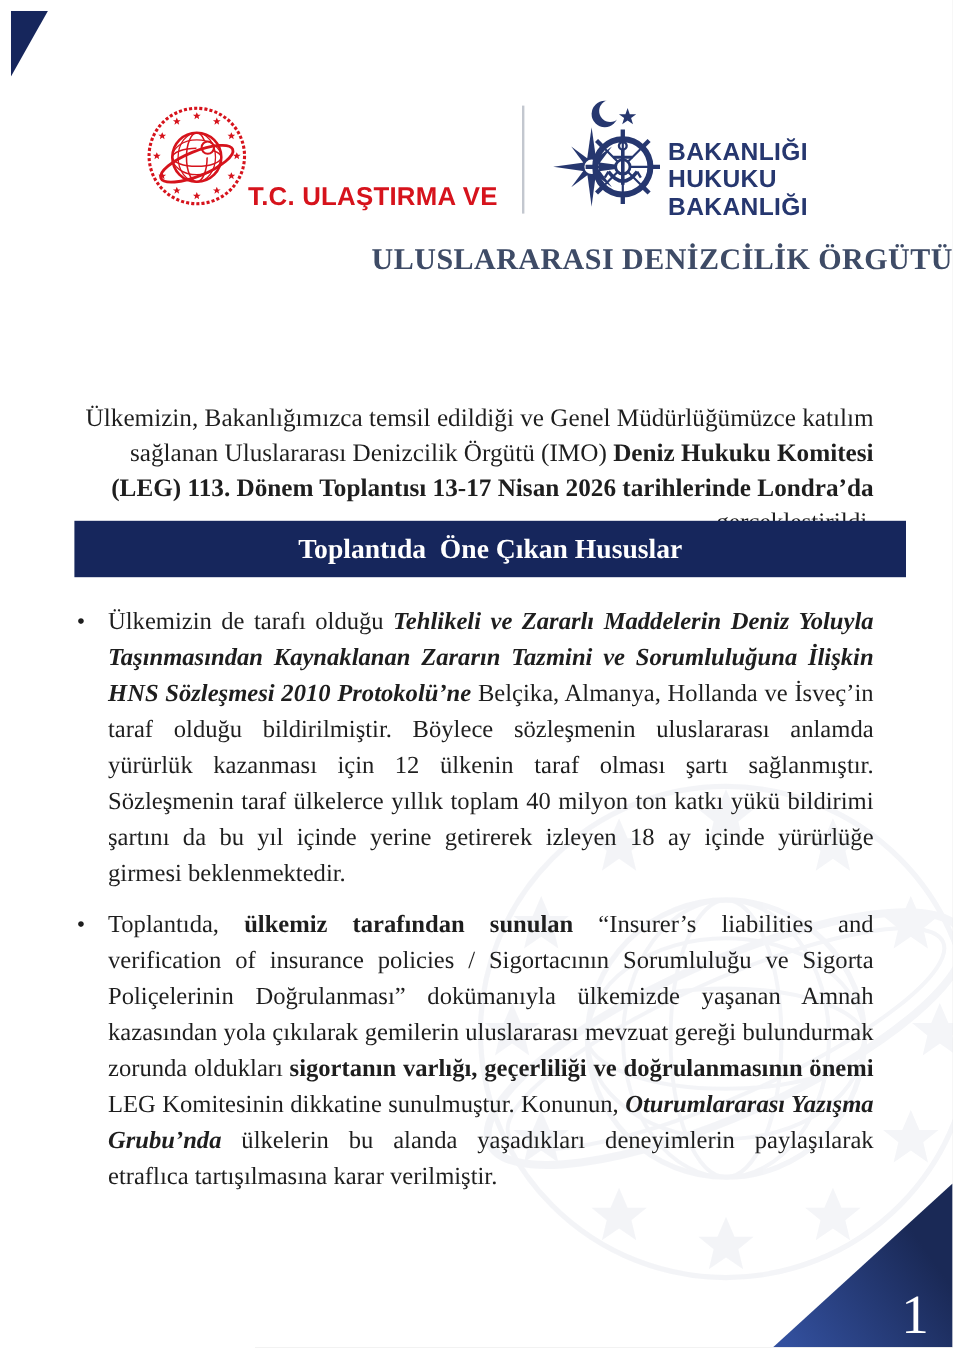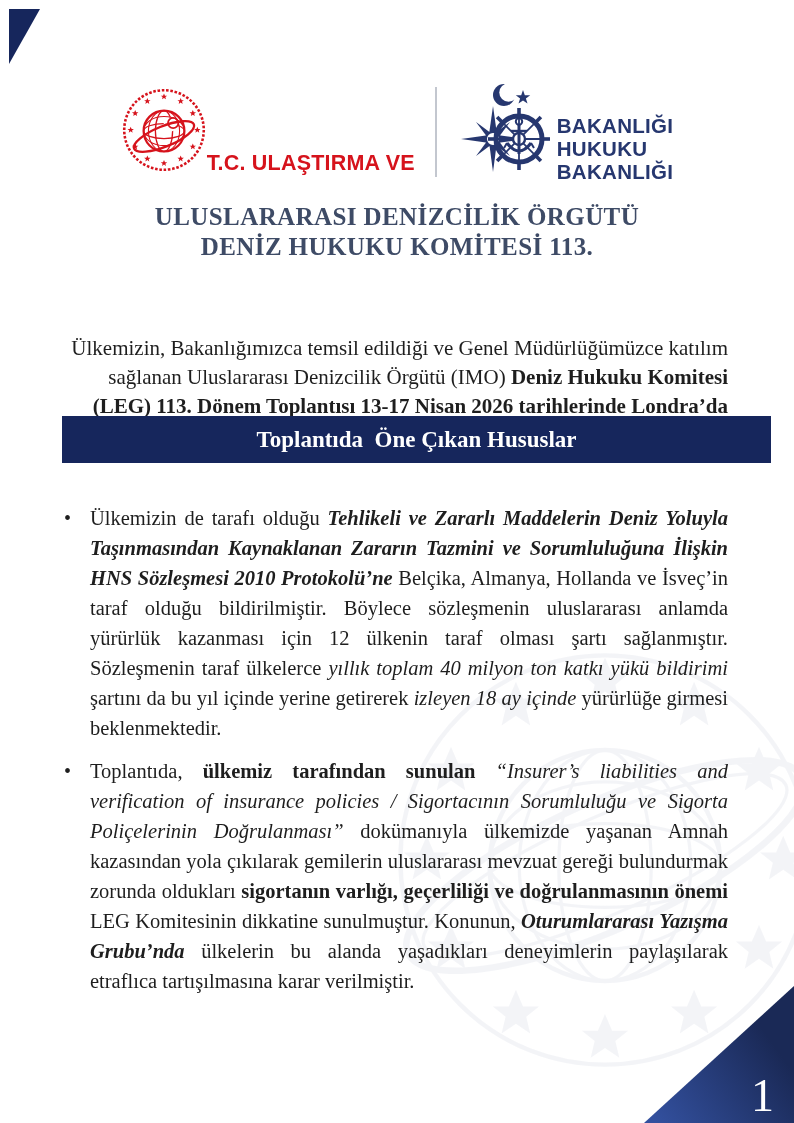--- a/index.html
+++ b/index.html
@@ -48,31 +48,31 @@
     letter-spacing:.2px;
   }
   .logo-text-navy{
     font-family:"Liberation Sans","DejaVu Sans",sans-serif;
     font-weight:bold;color:var(--logo-navy);font-size:20.5px;line-height:1.12;
     letter-spacing:.3px;
   }
   .logo-divider{width:2px;height:90px;background:#c3c7cf;}
   
   .doc-title{
-    position:absolute;top:202px;left:0;width:100%;text-align:center;
+    position:absolute;top:202px;left:0;width:100%;text-align:right;
     color:var(--title-color);font-weight:bold;font-size:25px;line-height:30px;
     letter-spacing:.4px;
   }
   
   .intro{
     position:absolute;top:313px;left:66px;width:662px;
     text-align:right;font-size:21px;line-height:29px;
   }
   
-  .ribbon{position:absolute;top:416px;left:62px;width:693px;height:47px;background:var(--navy);padding-left:16px;}
+  .ribbon{position:absolute;top:434px;left:62px;width:693px;height:47px;background:var(--navy);}
   .ribbon:before{ 
     content:"";position:absolute;left:0;bottom:-12px;width:22px;height:26px;
     background:var(--navy);border-radius:0 0 9px 9px;z-index:-1;
   }
   .ribbon:after{ 
     content:"";position:absolute;right:0;top:-9px;width:22px;height:22px;
     background:var(--navy);border-radius:9px 9px 0 0;z-index:-1;
   }
   .ribbon .ribbon-label{
     position:absolute;inset:0;display:flex;align-items:center;justify-content:center;
@@ -82,21 +82,21 @@
   .bullets{position:absolute;top:503px;left:62px;width:666px;}
   .bullet{position:relative;padding-left:28px;margin-bottom:13px;}
   .bullet .dot{
     position:absolute;left:2px;top:0;font-size:20px;line-height:30px;
   }
   .bullet .bullet-text{
     text-align:justify;font-size:20.5px;line-height:30px;
   }
   .run-normal{font-weight:normal;font-style:normal;}
   .run-bold{font-weight:bold;}
-  .run-italic{font-style:italic;}
+  .run-italic{}
   .run-bold-italic{font-weight:bold;font-style:italic;}
 </style>
 </head>
 <body>
 
 <div class="page">
 
   <div class="watermark">
     <svg viewBox="0 0 400 400" xmlns="http://www.w3.org/2000/svg">
       <defs>
@@ -219,21 +219,20 @@
       <div class="logo-text-navy">
         <div>BAKANLIĞI</div>
         <div>HUKUKU</div>
         <div>BAKANLIĞI</div>
       </div>
     </div>
   </div>
 
   <div class="doc-title">
     <div>ULUSLARARASI DENİZCİLİK ÖRGÜTÜ</div>
-    <div>DENİZ HUKUKU KOMİTESİ 113.</div>
   </div>
 
   <p class="intro"><span class="run-normal">Ülkemizin, Bakanlığımızca temsil edildiği ve Genel Müdürlüğümüzce katılım sağlanan Uluslararası Denizcilik Örgütü (IMO) </span><span class="run-bold">Deniz Hukuku Komitesi (LEG) 113. Dönem Toplantısı 13-17 Nisan 2026 tarihlerinde Londra’da</span><span class="run-normal"> gerçekleştirildi.</span></p>
 
   <div class="ribbon">
     <div class="ribbon-label">Toplantıda  Öne Çıkan Hususlar</div>
   </div>
 
   <div class="bullets">
     <div class="bullet">

